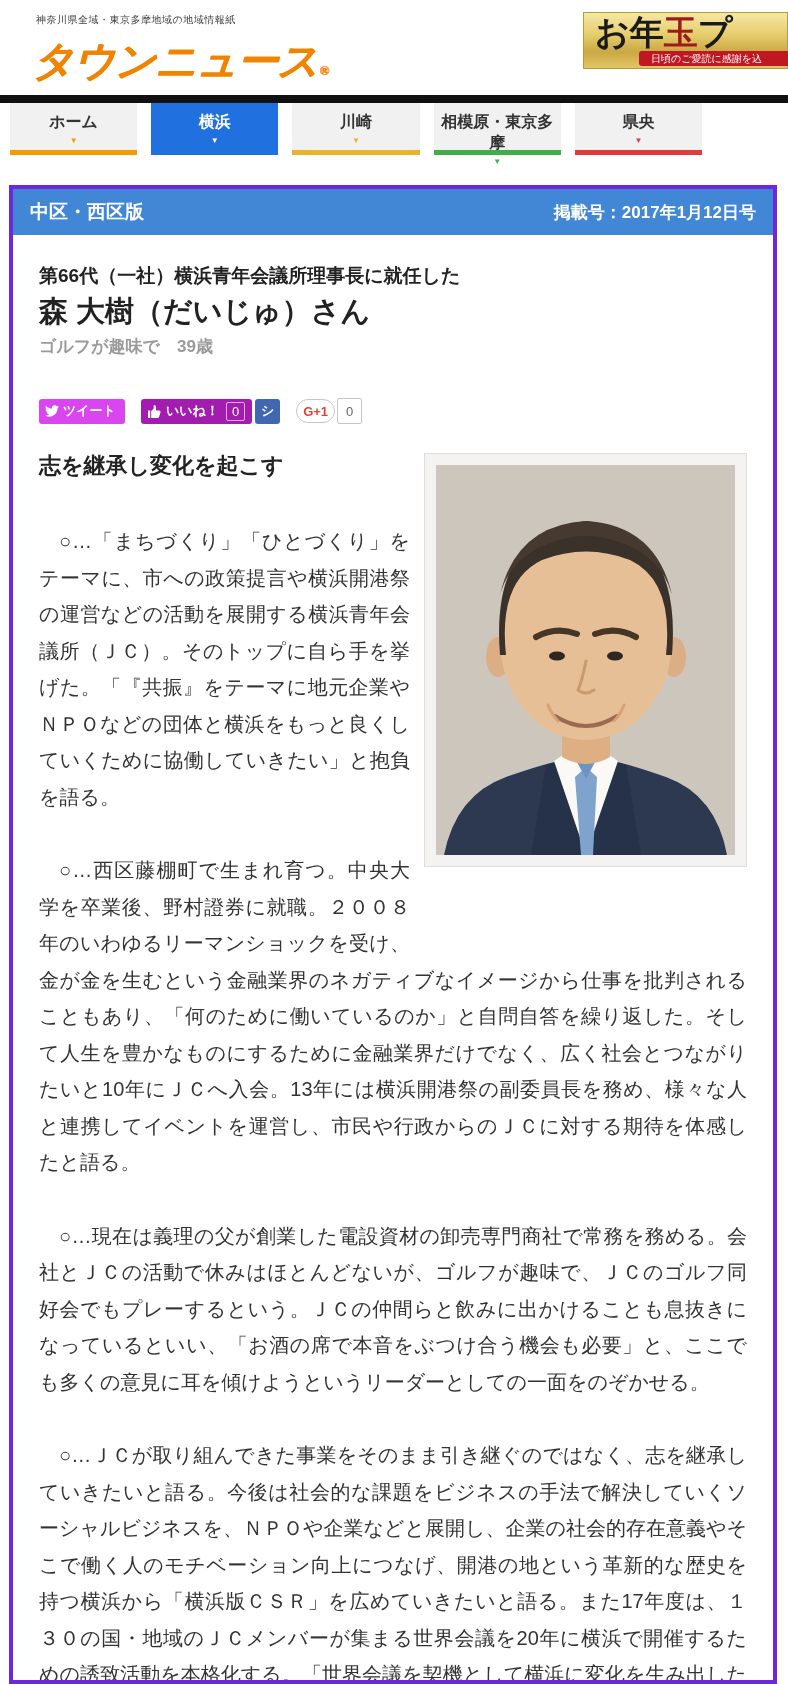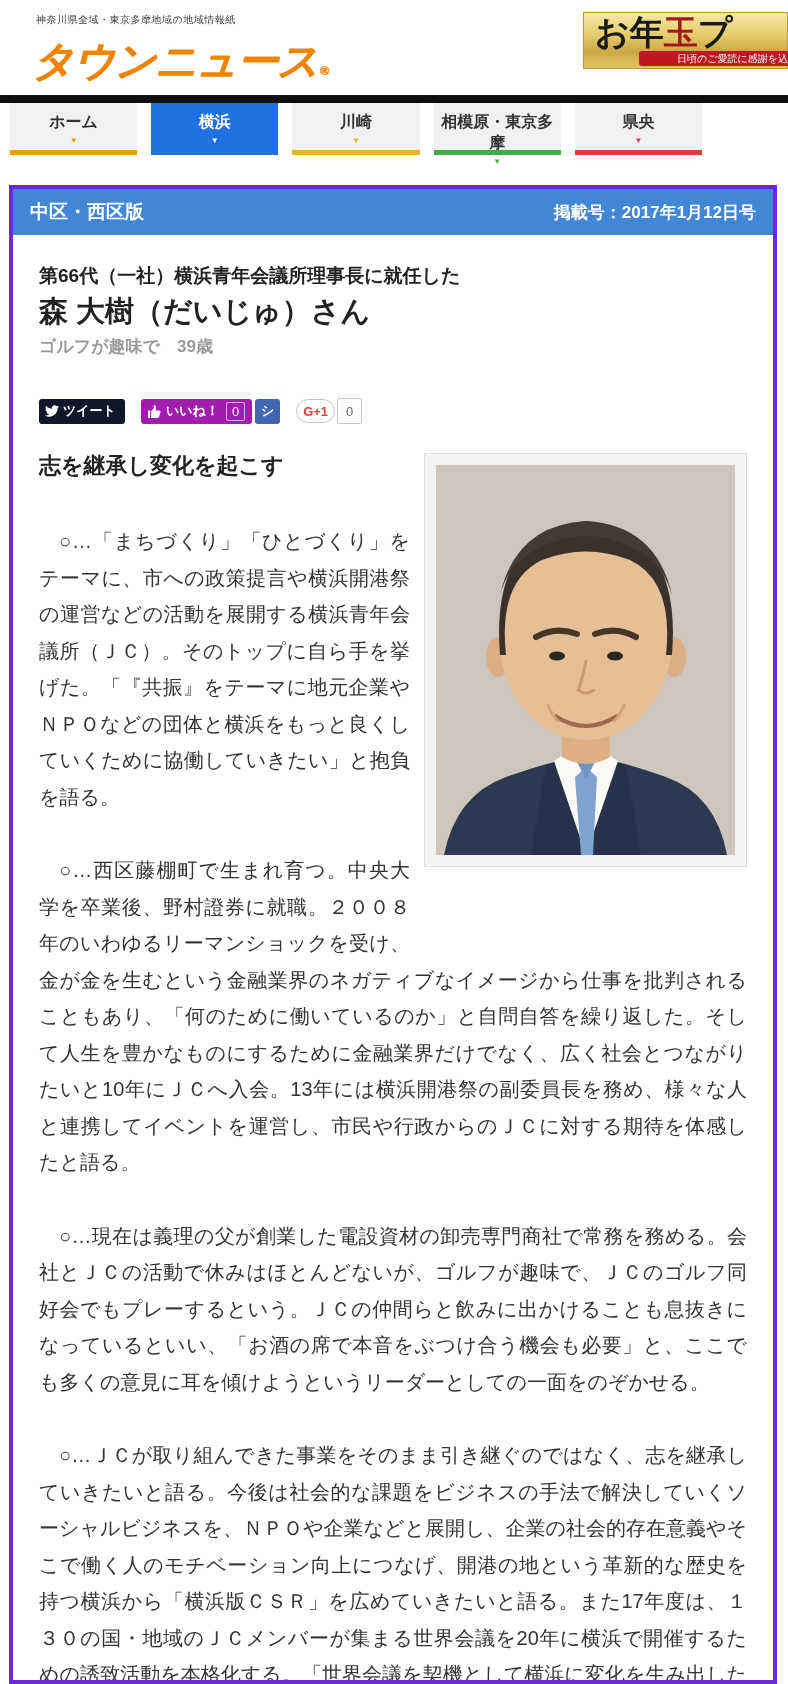--- a/index.html
+++ b/index.html
@@ -17,21 +17,21 @@
   .logo-mark{font-size:12px;font-style:normal;vertical-align:baseline;margin-left:2px;}
 
   
   .banner{position:absolute;top:12px;left:583px;width:205px;height:57px;overflow:hidden;cursor:pointer;
     background:linear-gradient(180deg,#f6e9a8 0%,#e7cf6f 38%,#caa844 70%,#e3c866 100%);
     box-shadow:inset 0 0 0 1px #b89a3a;}
   .banner-title{font-family:"Liberation Serif","DejaVu Serif",serif;font-weight:bold;font-size:34px;
     color:#1a1a1a;white-space:nowrap;padding:2px 0 0 12px;line-height:38px;}
   .banner-title .red{color:#9e1b1b;}
   .banner-strip{position:absolute;left:56px;right:0;bottom:3px;height:15px;background:#c01823;
-    border-radius:3px 0 0 3px;color:#fff;font-size:10px;line-height:15px;padding-left:12px;white-space:nowrap;text-align:right;}
+    border-radius:3px 0 0 3px;color:#fff;font-size:10px;line-height:15px;padding-left:12px;white-space:nowrap;}
 
   
   .nav-black{position:absolute;top:95px;left:0;width:788px;height:8px;background:#101010;}
   .main-nav{position:absolute;top:103px;left:10px;width:692px;height:52px;display:flex;gap:14px;}
   .tab{flex:1;position:relative;background:#f1f1f1;text-align:center;cursor:pointer;
     font-size:16px;font-weight:bold;color:#333;padding-top:9px;box-sizing:border-box;}
   .tab .arrow{display:block;font-size:8px;line-height:10px;margin-top:3px;}
   .tab::after{content:"";position:absolute;left:0;right:0;bottom:0;height:5px;background:var(--accent);}
   .tab.active{background:#2170e0;color:#fff;}
   .tab.active .arrow{color:#fff;}
@@ -51,21 +51,21 @@
 
   .article{padding:18px 26px 0;}
   .art-subtitle{font-size:19px;font-weight:bold;color:#222;margin:10px 0 0;line-height:26px;}
   .art-title{font-size:29px;font-weight:bold;color:#222;margin:3px 0 0;line-height:38px;}
   .art-meta{font-size:17px;font-weight:bold;color:#9a9a9a;margin-top:5px;}
 
   
   .social{margin-top:40px;display:flex;align-items:center;height:26px;}
   .btn{display:flex;align-items:center;box-sizing:border-box;height:25px;border-radius:3px;
     font-size:13px;font-weight:bold;cursor:pointer;white-space:nowrap;}
-  .tweet{width:86px;background:#0f172a;color:#fff;padding-left:6px;overflow:hidden;font-family:Liberation Mono, monospace;}
+  .tweet{width:86px;background:#d946ef;color:#fff;padding-left:6px;overflow:hidden;font-family:Liberation Mono, monospace;}
   .tweet svg{flex:0 0 14px;margin-right:4px;}
   .like{background:#a21caf;color:#fff;padding:0 7px;margin-left:16px;}
   .like svg{margin-right:5px;}
   .like-count{border:1px solid rgba(255,255,255,.65);border-radius:2px;padding:0 5px;
     margin-left:7px;font-weight:normal;line-height:17px;}
   .share{background:#4267b2;color:#fff;width:25px;justify-content:center;margin-left:3px;overflow:hidden;}
   .gplus{background:#fff;border:1px solid #c6c6c6;border-radius:12px;color:#db4437;
     padding:8px 6px;margin-left:16px;height:24px;}
   .gplus-count{background:#fff;border:1px solid #c6c6c6;border-radius:2px;color:#666;
     padding:0 8px;margin-left:2px;height:24px;font-weight:normal;display:flex;align-items:center;font-size:13px;}

